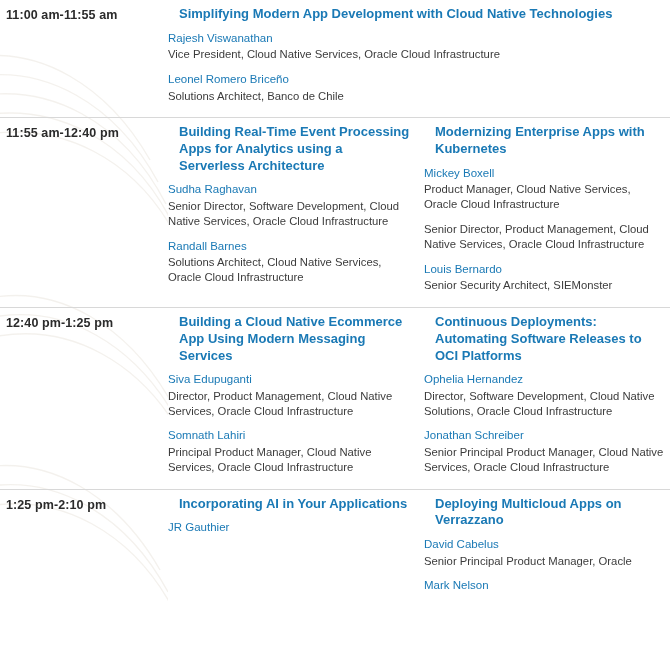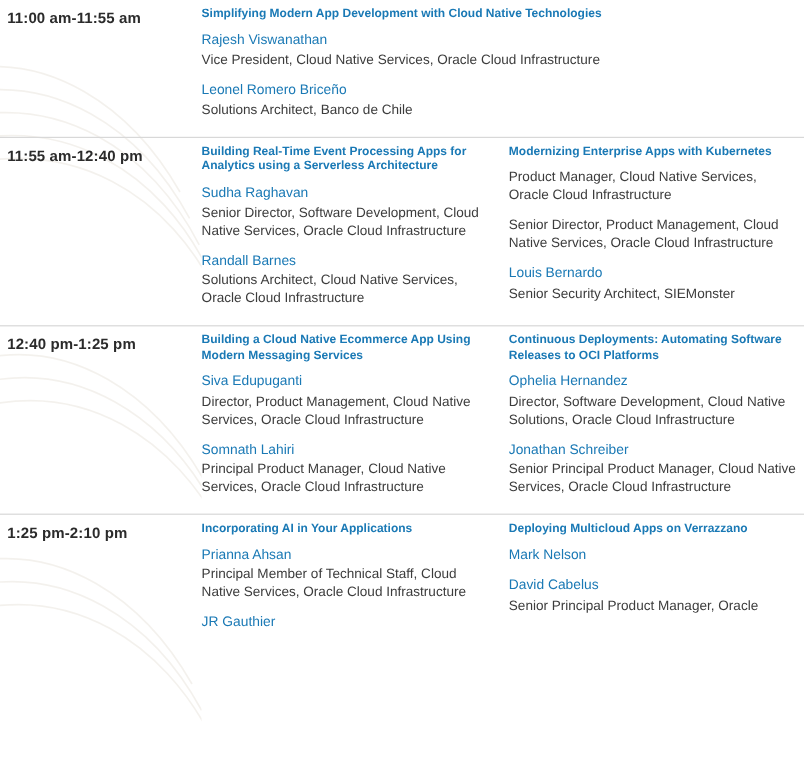--- a/index.html
+++ b/index.html
@@ -47,24 +47,24 @@
     flex: 0 0 256px;
     width: 256px;
     box-sizing: border-box;
     padding: 6px 14px 14px 0;
   }
   .session.second {
     padding-left: 0;
   }
   .session-title {
     color: #1a79b5;
-    font-size: 10px;
+    font-size: 13px;
     font-weight: bold;
     line-height: 1.28;
-    margin: 0 0 8px 0;
+    margin: 0 0 8px 11px;
   }
   .speaker {
     margin: 0 0 10px 0;
   }
   .speaker:last-child {
     margin-bottom: 0;
   }
   .speaker-name {
     color: #1a79b5;
     font-size: 11.5px;
@@ -141,20 +141,21 @@
             <div class="speaker-role">Senior Director, Software Development, Cloud Native Services, Oracle Cloud Infrastructure</div>
           </div>
           <div class="speaker">
             <div class="speaker-name">Randall Barnes</div>
             <div class="speaker-role">Solutions Architect, Cloud Native Services, Oracle Cloud Infrastructure</div>
           </div>
         </div>
         <div class="session second">
           <div class="session-title">Modernizing Enterprise Apps with Kubernetes</div>
           <div class="speaker">
+            <div class="speaker-name">Mickey Boxell</div>
             <div class="speaker-role">Product Manager, Cloud Native Services, Oracle Cloud Infrastructure</div>
           </div>
           <div class="speaker">
             <div class="speaker-role">Senior Director, Product Management, Cloud Native Services, Oracle Cloud Infrastructure</div>
           </div>
           <div class="speaker">
             <div class="speaker-name">Louis Bernardo</div>
             <div class="speaker-role">Senior Security Architect, SIEMonster</div>
           </div>
         </div>
@@ -188,36 +189,32 @@
         </div>
       </div>
     </div>
 
     <div class="row">
       <div class="time-cell">1:25 pm-2:10 pm</div>
       <div class="sessions">
         <div class="session">
           <div class="session-title">Incorporating AI in Your Applications</div>
           <div class="speaker">
-            <div class="speaker-name">Prianna Ahsan</div>
-            <div class="speaker-role">Principal Member of Technical Staff, Cloud Native Services, Oracle Cloud Infrastructure</div>
-          </div>
-          <div class="speaker">
             <div class="speaker-name">JR Gauthier</div>
             <div class="speaker-role"></div>
           </div>
         </div>
         <div class="session second">
           <div class="session-title">Deploying Multicloud Apps on Verrazzano</div>
           <div class="speaker">
+            <div class="speaker-name">David Cabelus</div>
+            <div class="speaker-role">Senior Principal Product Manager, Oracle</div>
+          </div>
+          <div class="speaker">
             <div class="speaker-name">Mark Nelson</div>
             <div class="speaker-role"></div>
           </div>
-          <div class="speaker">
-            <div class="speaker-name">David Cabelus</div>
-            <div class="speaker-role">Senior Principal Product Manager, Oracle</div>
-          </div>
         </div>
       </div>
     </div>
 
   </div>
 </div>
 
 </body></html>

